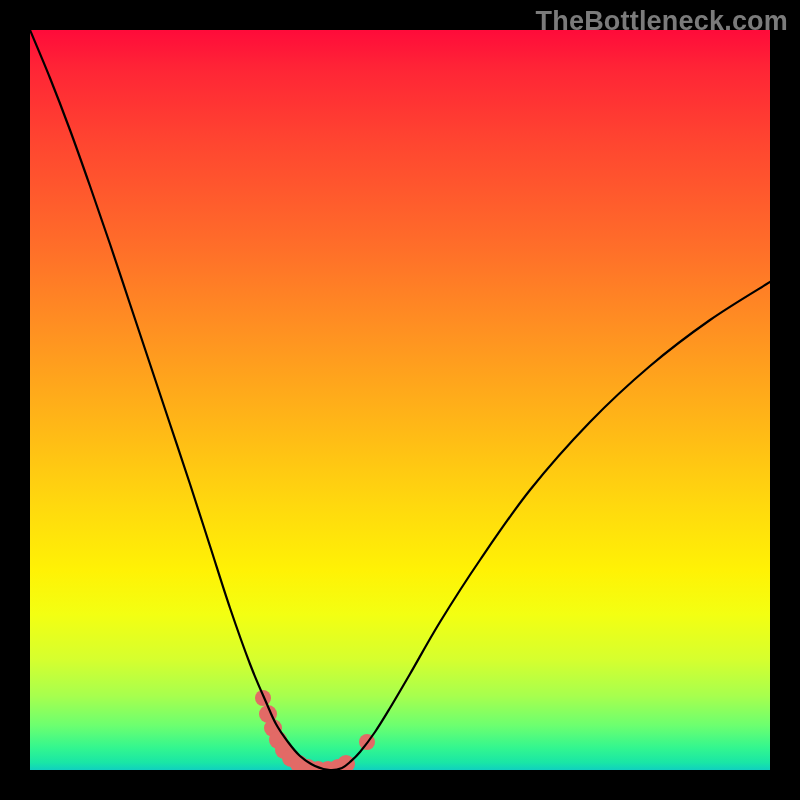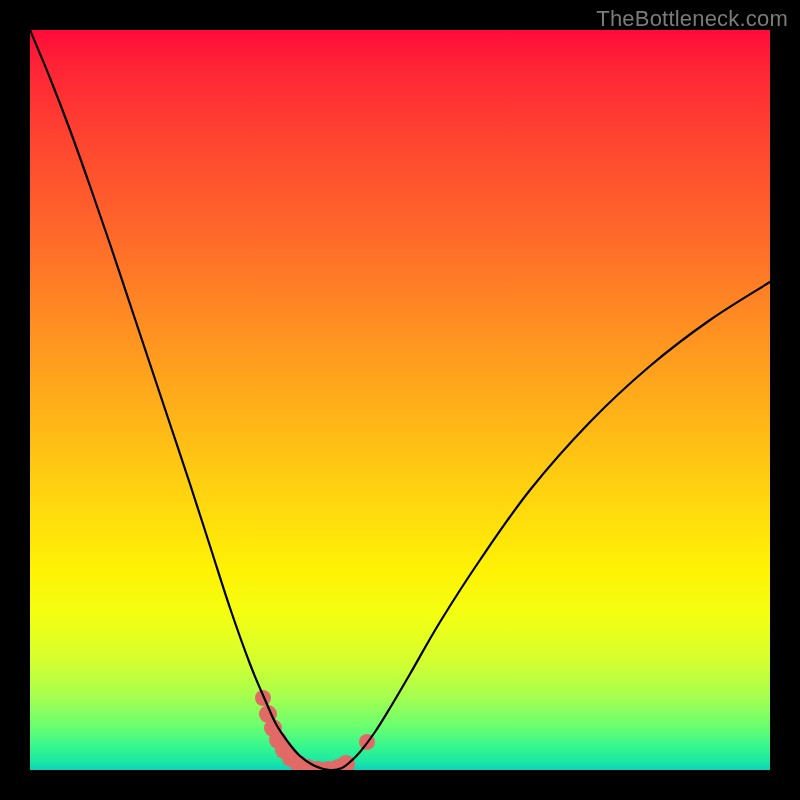--- a/index.html
+++ b/index.html
@@ -43,22 +43,22 @@
       #33f68f 97%,
       #19e6a6 99%,
       #10d0c0 100%
     );
   }
   .watermark {
     position: absolute;
     top: 6px;
     right: 12px;
     color: #7b7b7b;
-    font-size: 22px;
-    font-weight: 400;
+    font-size: 27px;
+    font-weight: 700;
     letter-spacing: 0.2px;
     user-select: none;
   }
   svg.curve {
     position: absolute;
     left: 0;
     top: 0;
     width: 740px;
     height: 740px;
   }

